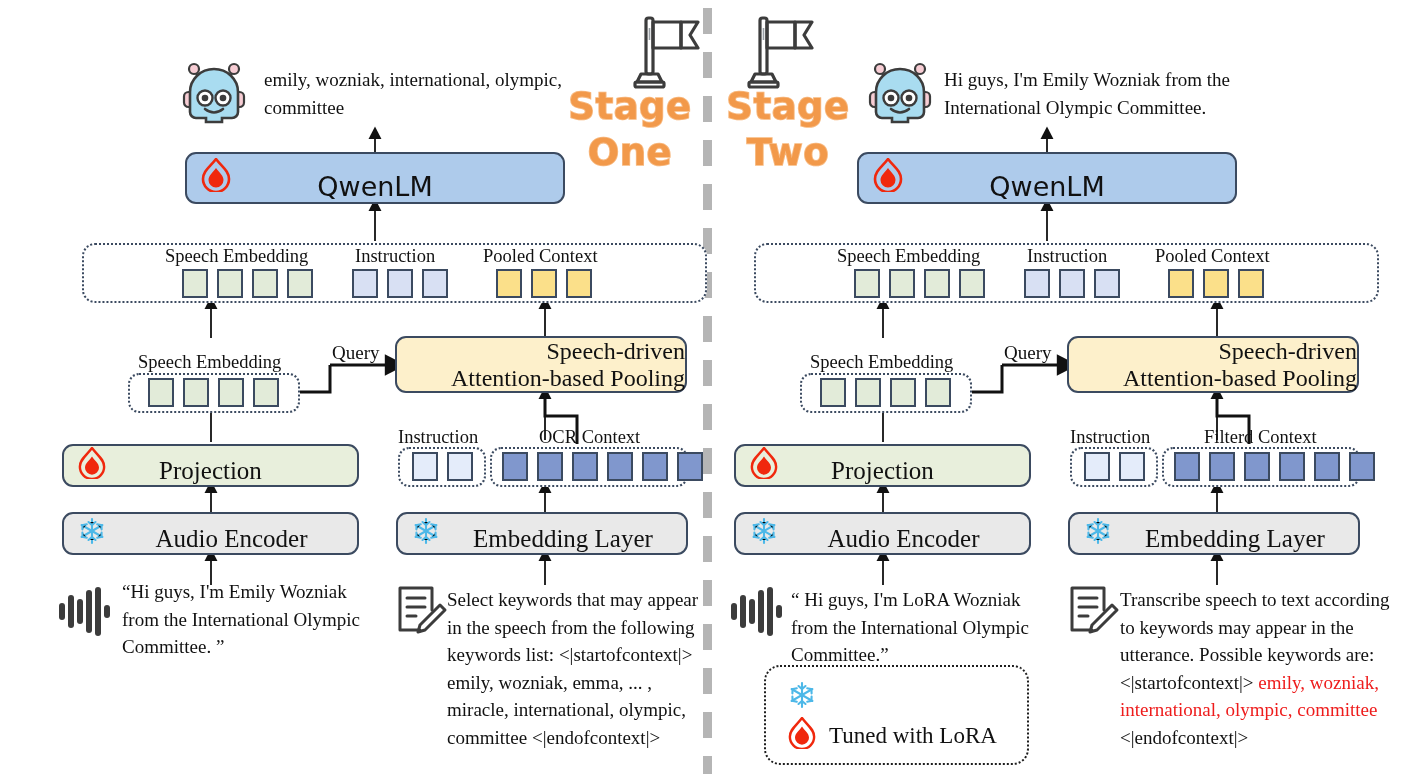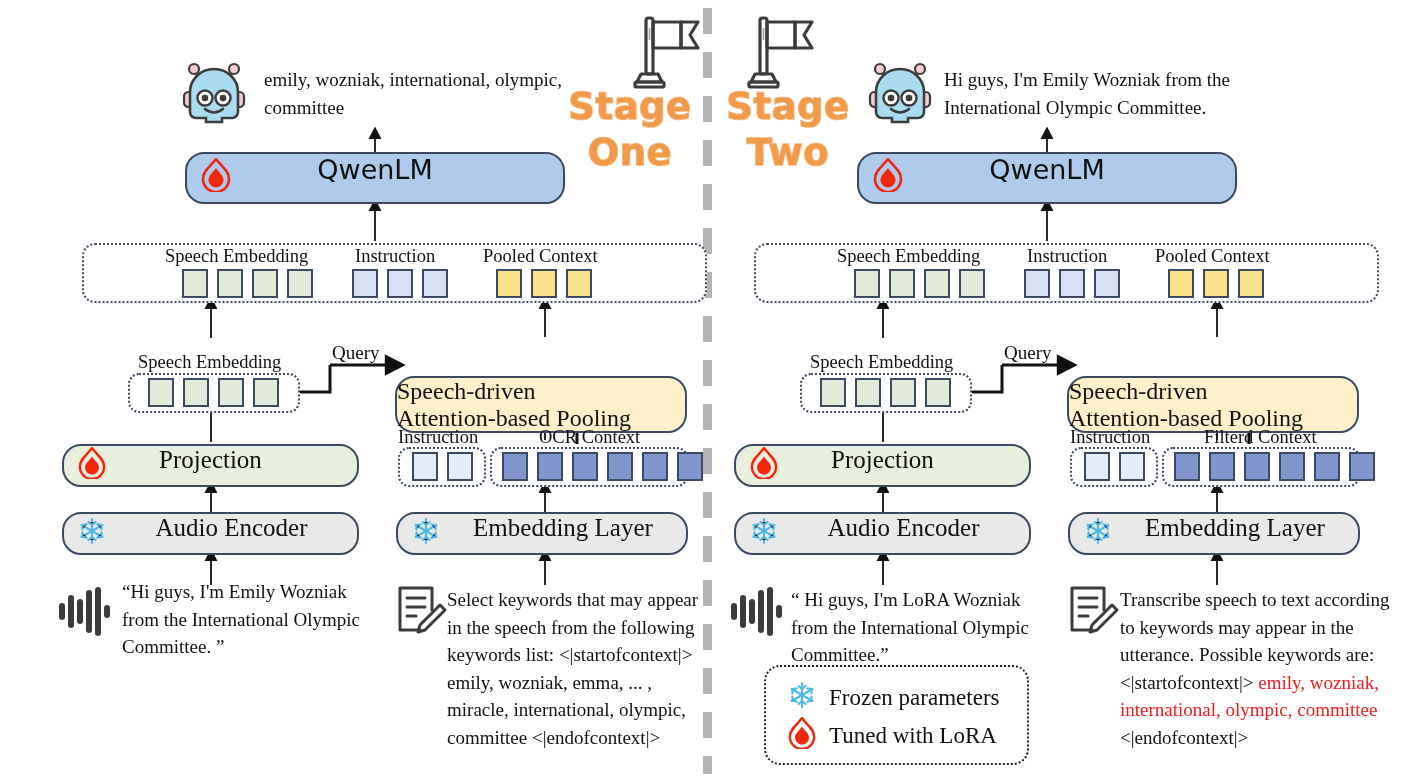--- a/index.html
+++ b/index.html
@@ -18,31 +18,31 @@
     font-size:37px;line-height:46px;color:#f2994a;text-align:center;
     letter-spacing:0.5px;
     -webkit-text-stroke:1.6px #f7b87e;
     paint-order:stroke fill;
     text-shadow:0 0 1px #f9c79b;
   }
 
   
   .module{
     position:absolute;box-sizing:border-box;
-    border:2px solid #3b4a60;border-radius:19px;
-    display:flex;align-items:flex-start;justify-content:center;
+    border:2px solid #3b4a60;border-radius:11px;
+    display:flex;align-items:flex-end;justify-content:center;
     font-size:25px;color:#111;
   }
   .module .mod-label{position:relative;z-index:2;}
   .module .badge{position:absolute;left:14px;top:50%;transform:translateY(-50%);}
 
   .module.blue{background:#aecbeb;font-family:"DejaVu Sans",sans-serif;font-size:27px;}
   .module.green{background:#e8efdc;}
   .module.gray{background:#e9e9e9;padding-left:42px;}
-  .module.yellow{background:#fdf0cb;line-height:1.12;text-align:center;font-size:24px;margin-top:40px;}
+  .module.yellow{background:#fdf0cb;line-height:1.12;text-align:center;font-size:24px;}
 
   
   .strip{
     position:absolute;box-sizing:border-box;
     border:2.5px dotted #3b4a60;border-radius:13px;background:#fff;
   }
   .tokrow{position:absolute;display:flex;gap:9px;}
   .tok{width:26px;height:29px;box-sizing:border-box;border:2.5px solid #3b4a60;}
   .tok.speech{background:#e2ebd9;}
   .tok.instr{background:#d8e0f3;}
@@ -490,21 +490,20 @@
               <path d="M3.6,20 L24.4,8"></path>
             <path d="M10.5,5 L14,8 L17.5,5"></path>
               <path d="M10.5,23 L14,20 L17.5,23"></path>
             <path d="M4.4,12.4 L4.6,8.2 L8.8,7.2"></path>
               <path d="M23.6,15.6 L23.4,19.8 L19.2,20.8"></path>
             <path d="M8.8,20.8 L4.6,19.8 L4.4,15.6"></path>
               <path d="M19.2,7.2 L23.4,8.2 L23.6,12.4"></path>
           </g>
         </svg>
       </span>
-      <span>Frozen parameters</span>
     </div>
     <div class="legend-row">
       <span>
         <svg width="28" height="32" viewBox="0 0 30 34">
           <path d="M15,1 C9,9 2,13 2,21 a13,13 0 0 0 26,0 C28,13 21,9 15,1 Z" fill="none" stroke="#f0280d" stroke-width="2.6"></path>
           <path d="M15,10 C11.5,15 7.5,17.5 7.5,22 a7.5,7.5 0 0 0 15,0 C22.5,17.5 18.5,15 15,10 Z" fill="#f0280d"></path>
         </svg>
       </span>
       <span>Tuned with LoRA</span>
     </div>

